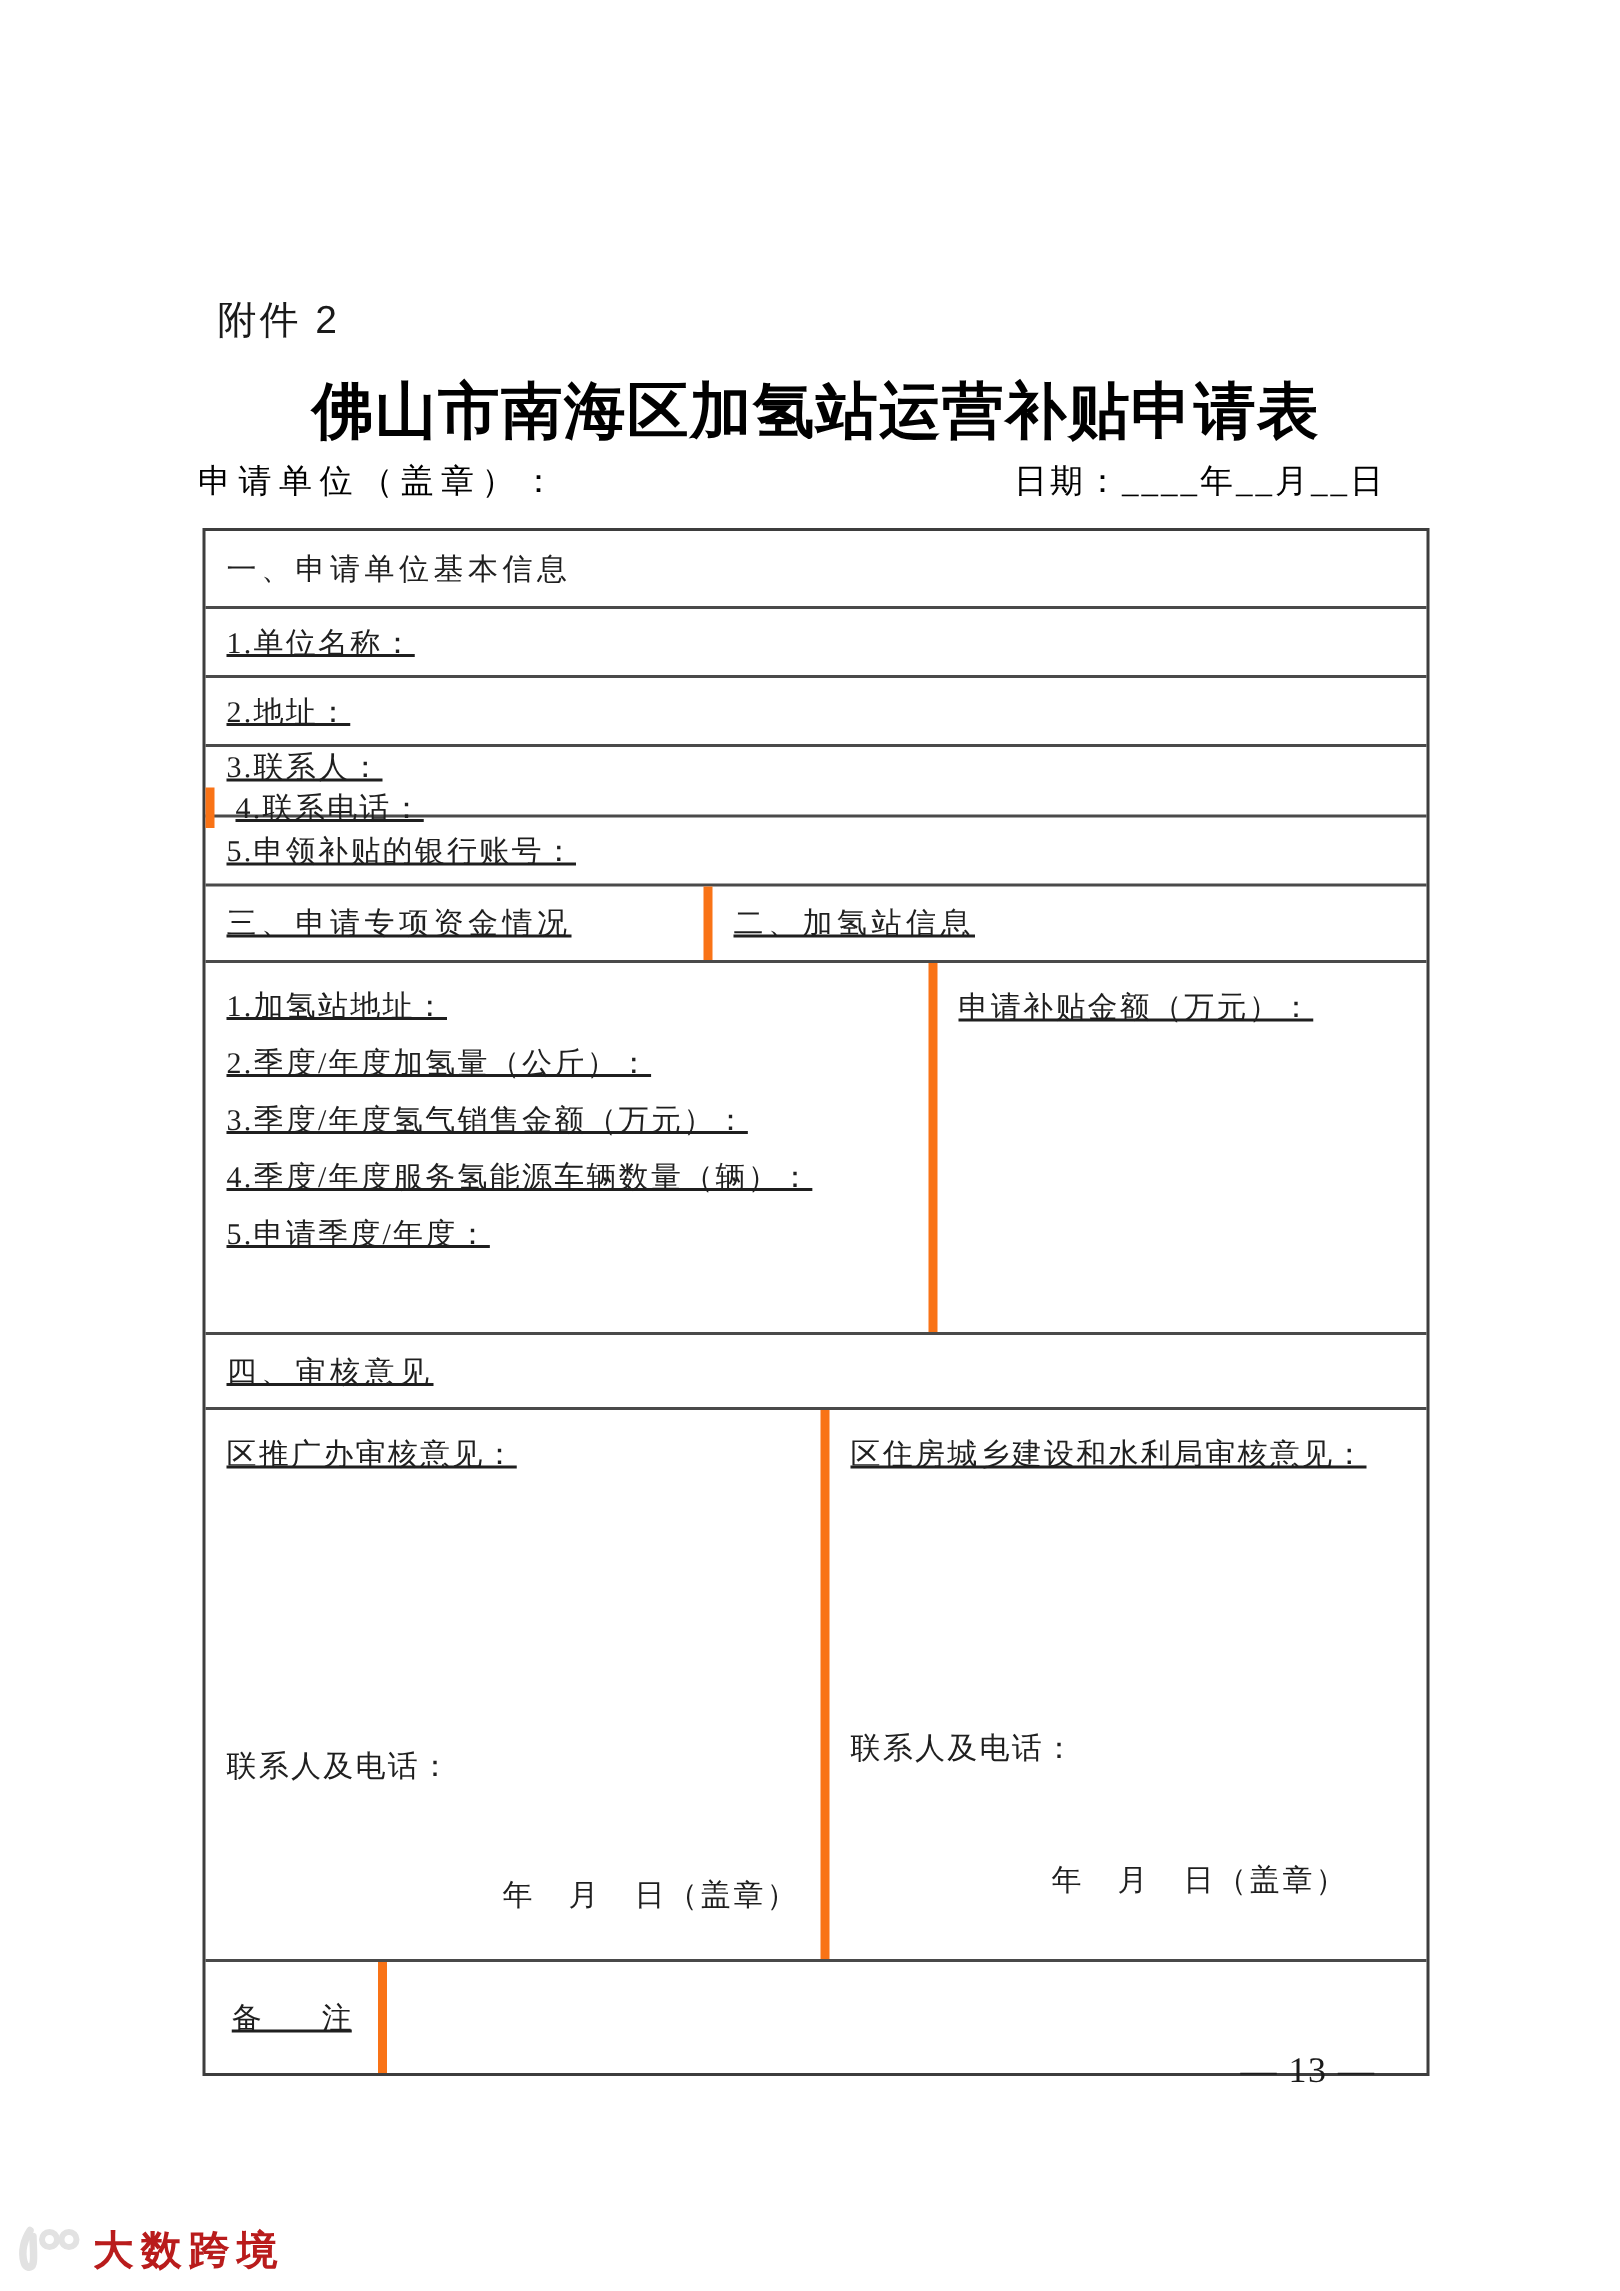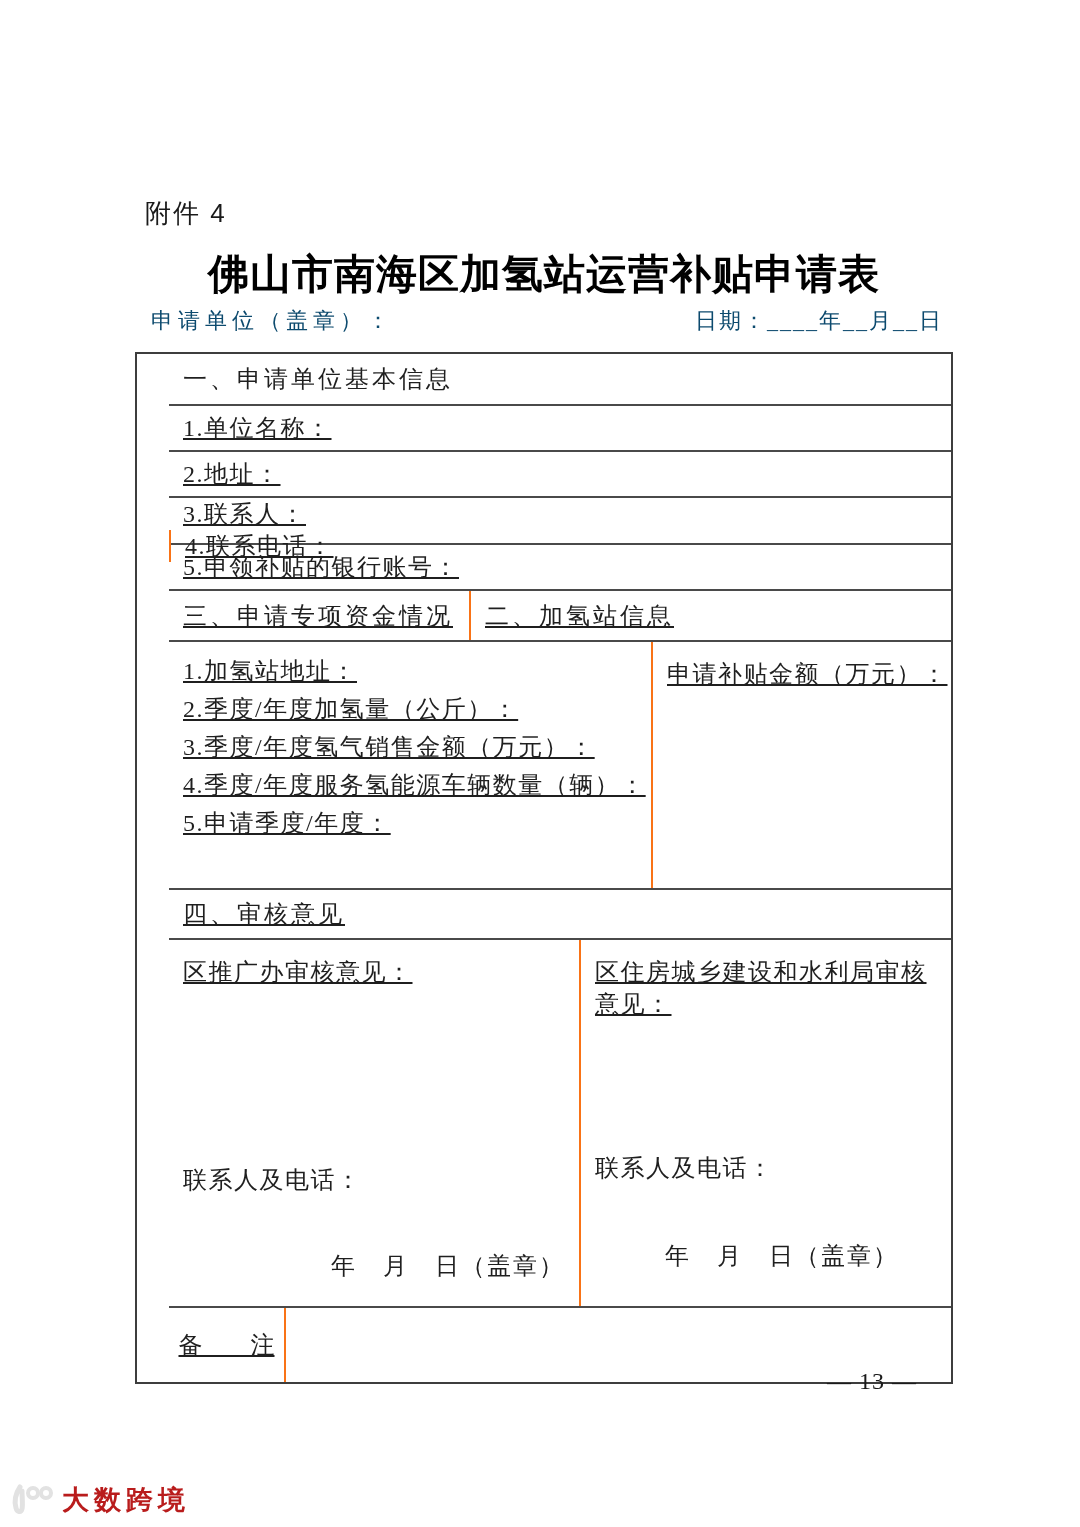--- a/index.html
+++ b/index.html
@@ -16,41 +16,41 @@
     font-family:"Liberation Sans","DejaVu Sans",sans-serif;
     font-size:26px;color:#1a1a1a;letter-spacing:2px;
   }
   .title{
     position:absolute;left:0;top:243px;width:1080px;margin:4px;
     text-align:center;
     font-size:41px;font-weight:bold;color:#000;
     letter-spacing:1px;
   }
   .subheader{
-    position:absolute;left:151px;top:306px;width:792px;
+    position:absolute;left:132px;top:306px;width:792px;
     display:flex;justify-content:space-between;align-items:baseline;
-    font-size:22px;color:#0c4a6e;
+    font-size:22px;color:#000000;
   }
   .applicant-label{letter-spacing:5px;}
   .date-label{letter-spacing:2px;}
   .form-table{
     position:absolute;left:135px;top:352px;width:818px;
     border:2px solid #3d3d3d;
     box-sizing:border-box;
-    font-size:24px;letter-spacing:1.5px;padding-left:32px;
+    font-size:20px;letter-spacing:1.5px;
   }
   .row{display:flex;box-sizing:border-box;}
   .row + .row{border-top:2px solid #4a4a4a;text-decoration:underline;}
   .cell{
     box-sizing:border-box;
     padding-left:14px;
     display:flex;align-items:center;
     position:relative;
   }
-  .cell + .cell{border-left:2px solid #f97316;}
+  .cell + .cell{border-left:6px solid #f97316;}
   .h-secA{height:50px;}
   .h-name{height:46px;}
   .h-addr{height:46px;}
   .h-contact{height:47px;flex-direction:column;}
   .h-bank{height:46px;}
   .h-secBC{height:51px;}
   .h-content{height:248px;}
   .h-secD{height:50px;}
   .h-review{height:368px;}
   .h-remarks{height:76px;}
@@ -87,21 +87,21 @@
     font-weight:bold;font-size:27px;letter-spacing:5px;
     user-select:none;
   }
   .watermark svg{display:block;}
 </style>
 </head>
 <body>
 
 <div class="page">
 
-  <div class="attachment">附件 4</div>
+  <div class="attachment">附件 2</div>
 
   <h1 class="title">佛山市南海区加氢站运营补贴申请表</h1>
 
   <div class="subheader">
     <span class="applicant-label">申请单位（盖章）：</span>
     <span class="date-label">日期：____年__月__日</span>
   </div>
 
   <div class="form-table">
 

